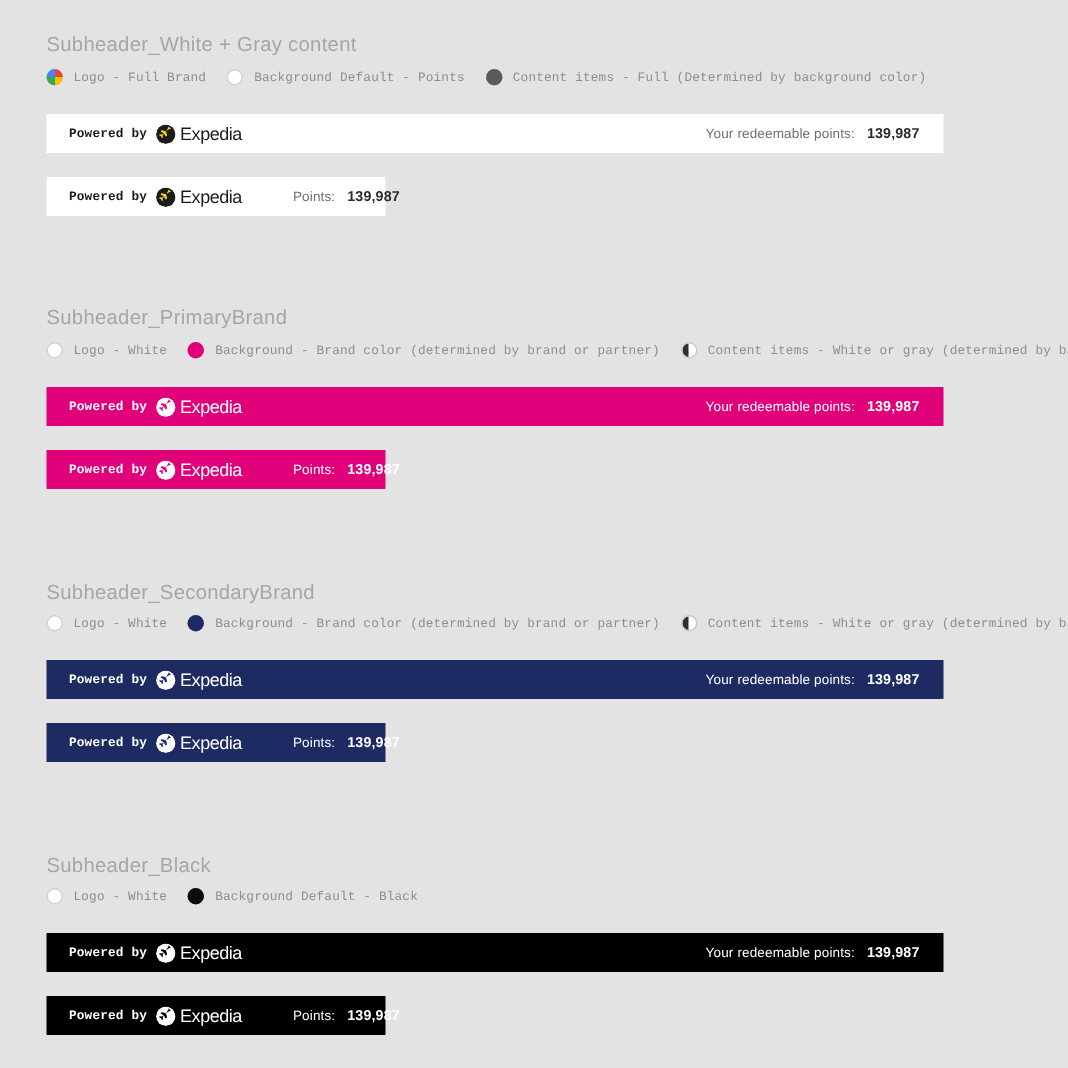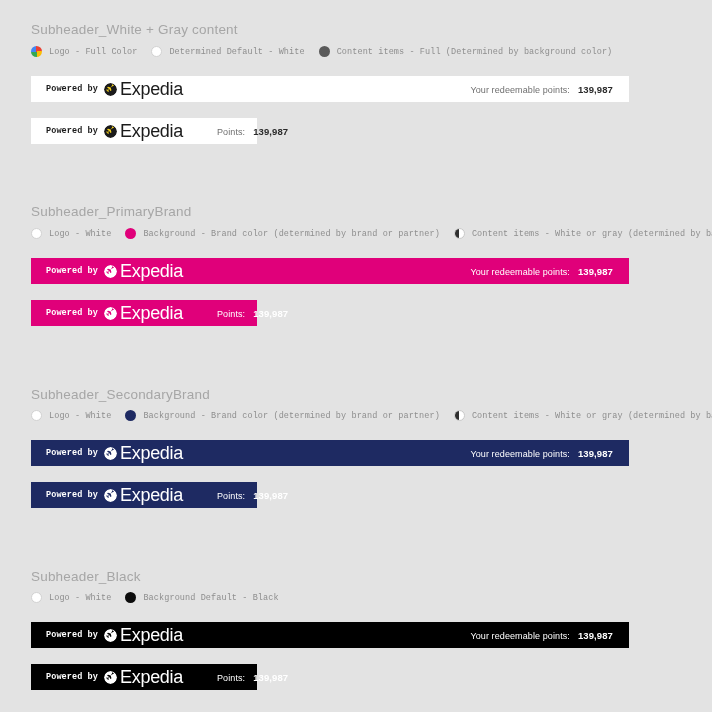--- a/index.html
+++ b/index.html
@@ -79,21 +79,21 @@
     white-space:nowrap;
   }
   .logo{display:flex;align-items:center;}
   .logo-mark{
     width:13px;height:13px;border-radius:50%;
     margin-right:3px;flex:none;
     display:block;
   }
   .wordmark{
     font-family:"Liberation Sans", sans-serif;
-    font-size:18px;
+    font-size:12px;
     letter-spacing:-0.3px;
     white-space:nowrap;
     line-height:1;
   }
 
   .points-inline{
     display:flex;align-items:baseline;
     margin-left:34px;
     white-space:nowrap;
   }
@@ -136,25 +136,25 @@
   .t-black .pts-label,.t-black .pts-value{color:#ffffff;}
 </style>
 </head>
 <body>
 
 <div class="page">
     <div class="sec-title" style="top: 22px;">Subheader_White + Gray content</div>
     <div class="legend" style="top: 46px;">
       <div class="item">
         <span class="swatch sw-multicolor"></span>
-        <span>Logo - Full Color</span>
+        <span>Logo - Full Brand</span>
       </div>
       <div class="item">
         <span class="swatch sw-white"></span>
-        <span>Determined Default - White</span>
+        <span>Background Default - Points</span>
       </div>
       <div class="item">
         <span class="swatch sw-gray"></span>
         <span>Content items - Full (Determined by background color)</span>
       </div>
     </div>
     <div class="bar wide t-white" style="top: 76px;">
       <div class="bar-left">
         <span class="powered">Powered by</span>
         <span class="logo">

